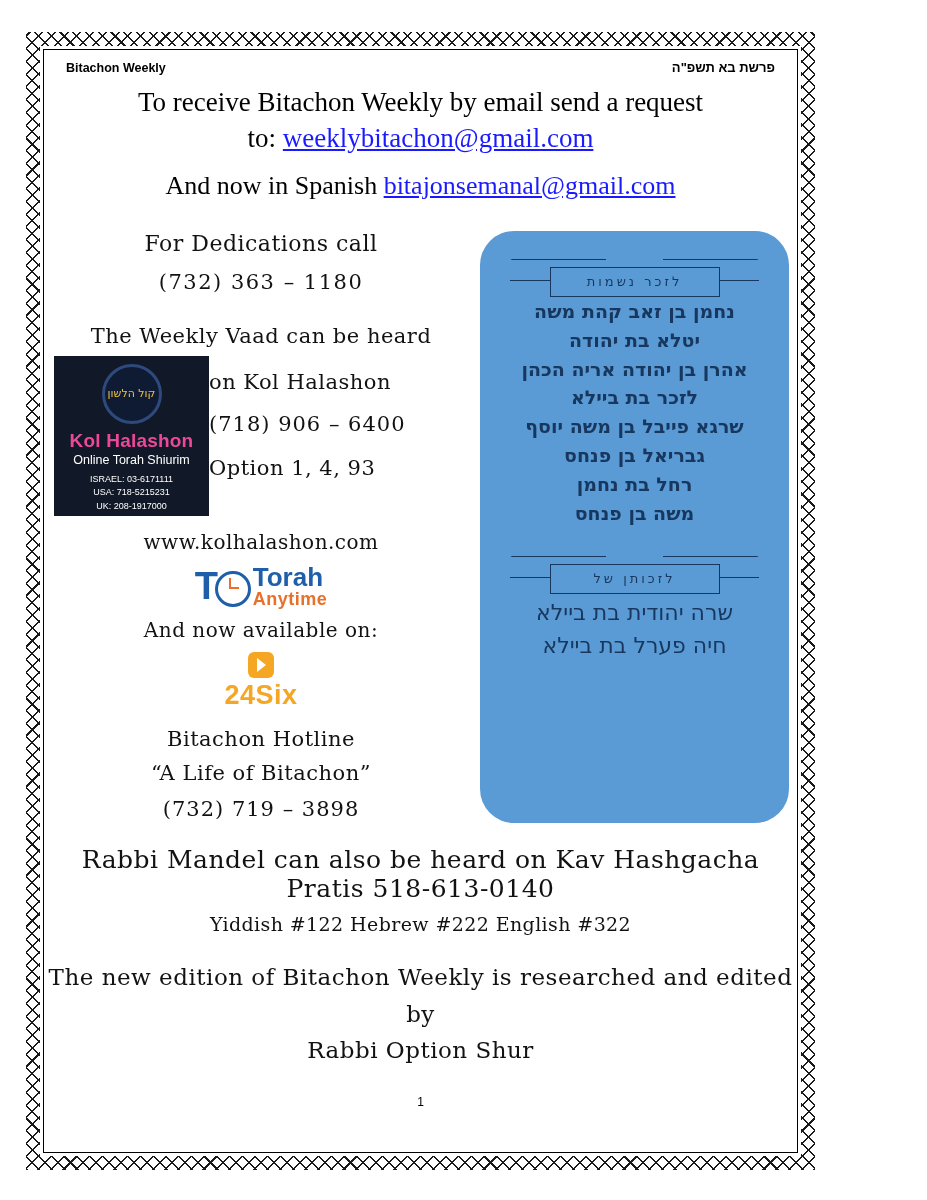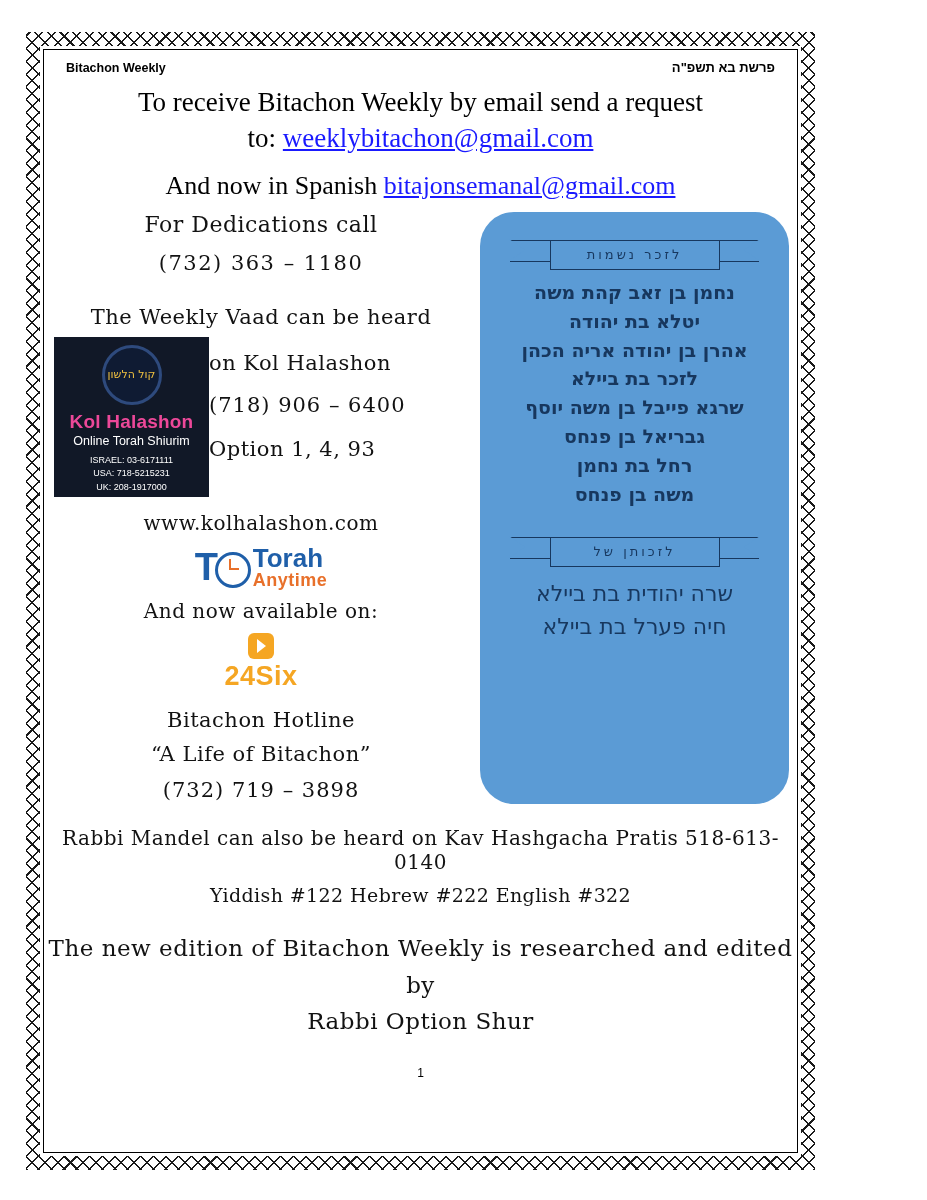--- a/index.html
+++ b/index.html
@@ -102,21 +102,21 @@
   .spanish-line {
     margin-top: 14px;
     font-family: "Liberation Serif", serif;
     font-size: 26px;
     color: #000;
   }
 
   
   .columns {
     display: flex;
-    margin-top: 7px;
+    margin-top: 26px;
     padding: 0 4px;
   }
   .col-left {
     width: 418px;
     flex: 0 0 418px;
     text-align: center;
     font-family: "Liberation Serif", serif;
     color: #1b1b1b;
   }
   .col-right {
@@ -366,21 +366,21 @@
   }
   .ribbon {
     position: relative;
     height: 34px;
     margin: 6px 10px 10px 10px;
   }
   .ribbon .band {
     position: absolute;
     left: 50%;
     transform: translateX(-50%);
-    top: 6px;
+    top: 14px;
     width: 168px;
     height: 28px;
     border: 1.5px solid #17375e;
     background: #5b9bd5;
     display: flex;
     align-items: center;
     justify-content: center;
     font-family: "DejaVu Sans", sans-serif;
     font-size: 13px;
     letter-spacing: 3px;
@@ -433,21 +433,21 @@
     margin-top: 12px;
   }
 
   
   .footer-lines {
     text-align: center;
     margin-top: 22px;
     color: #121212;
   }
   .f-kav {
-    font-size: 20px;
+    font-size: 25px;
   }
   .f-langs {
     font-size: 19px;
     margin-top: 10px;
     letter-spacing: 0.4px;
   }
   .f-edition {
     font-size: 23px;
     margin-top: 24px;
     line-height: 1.6;

